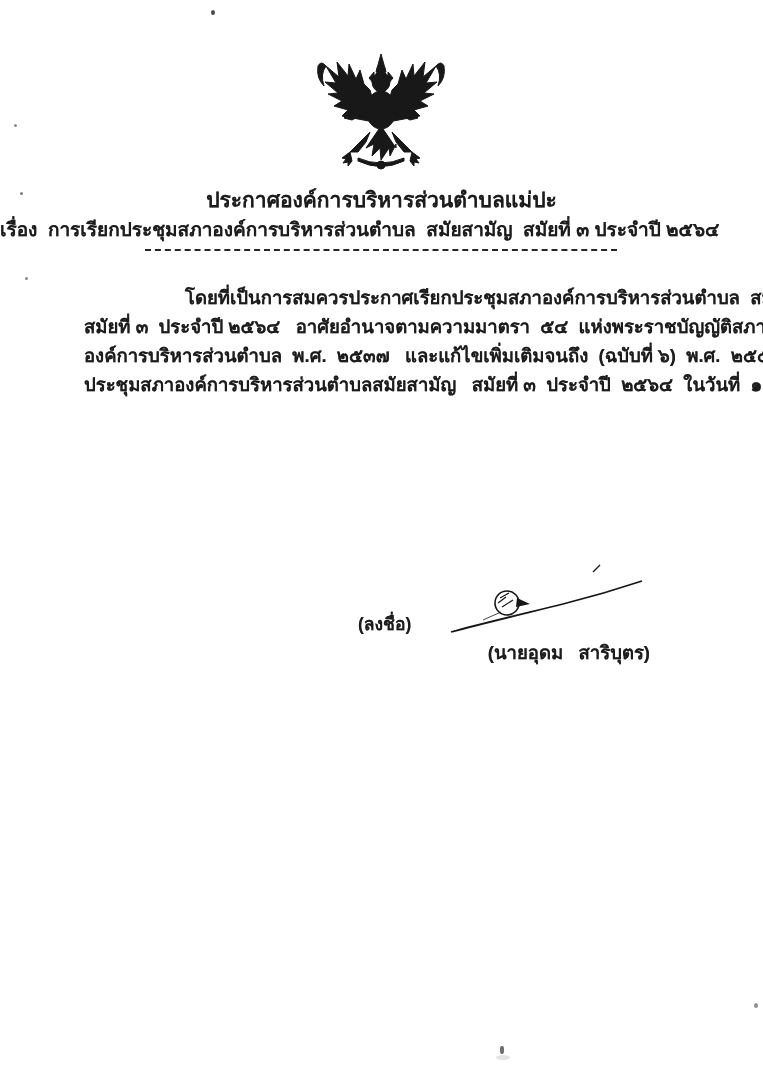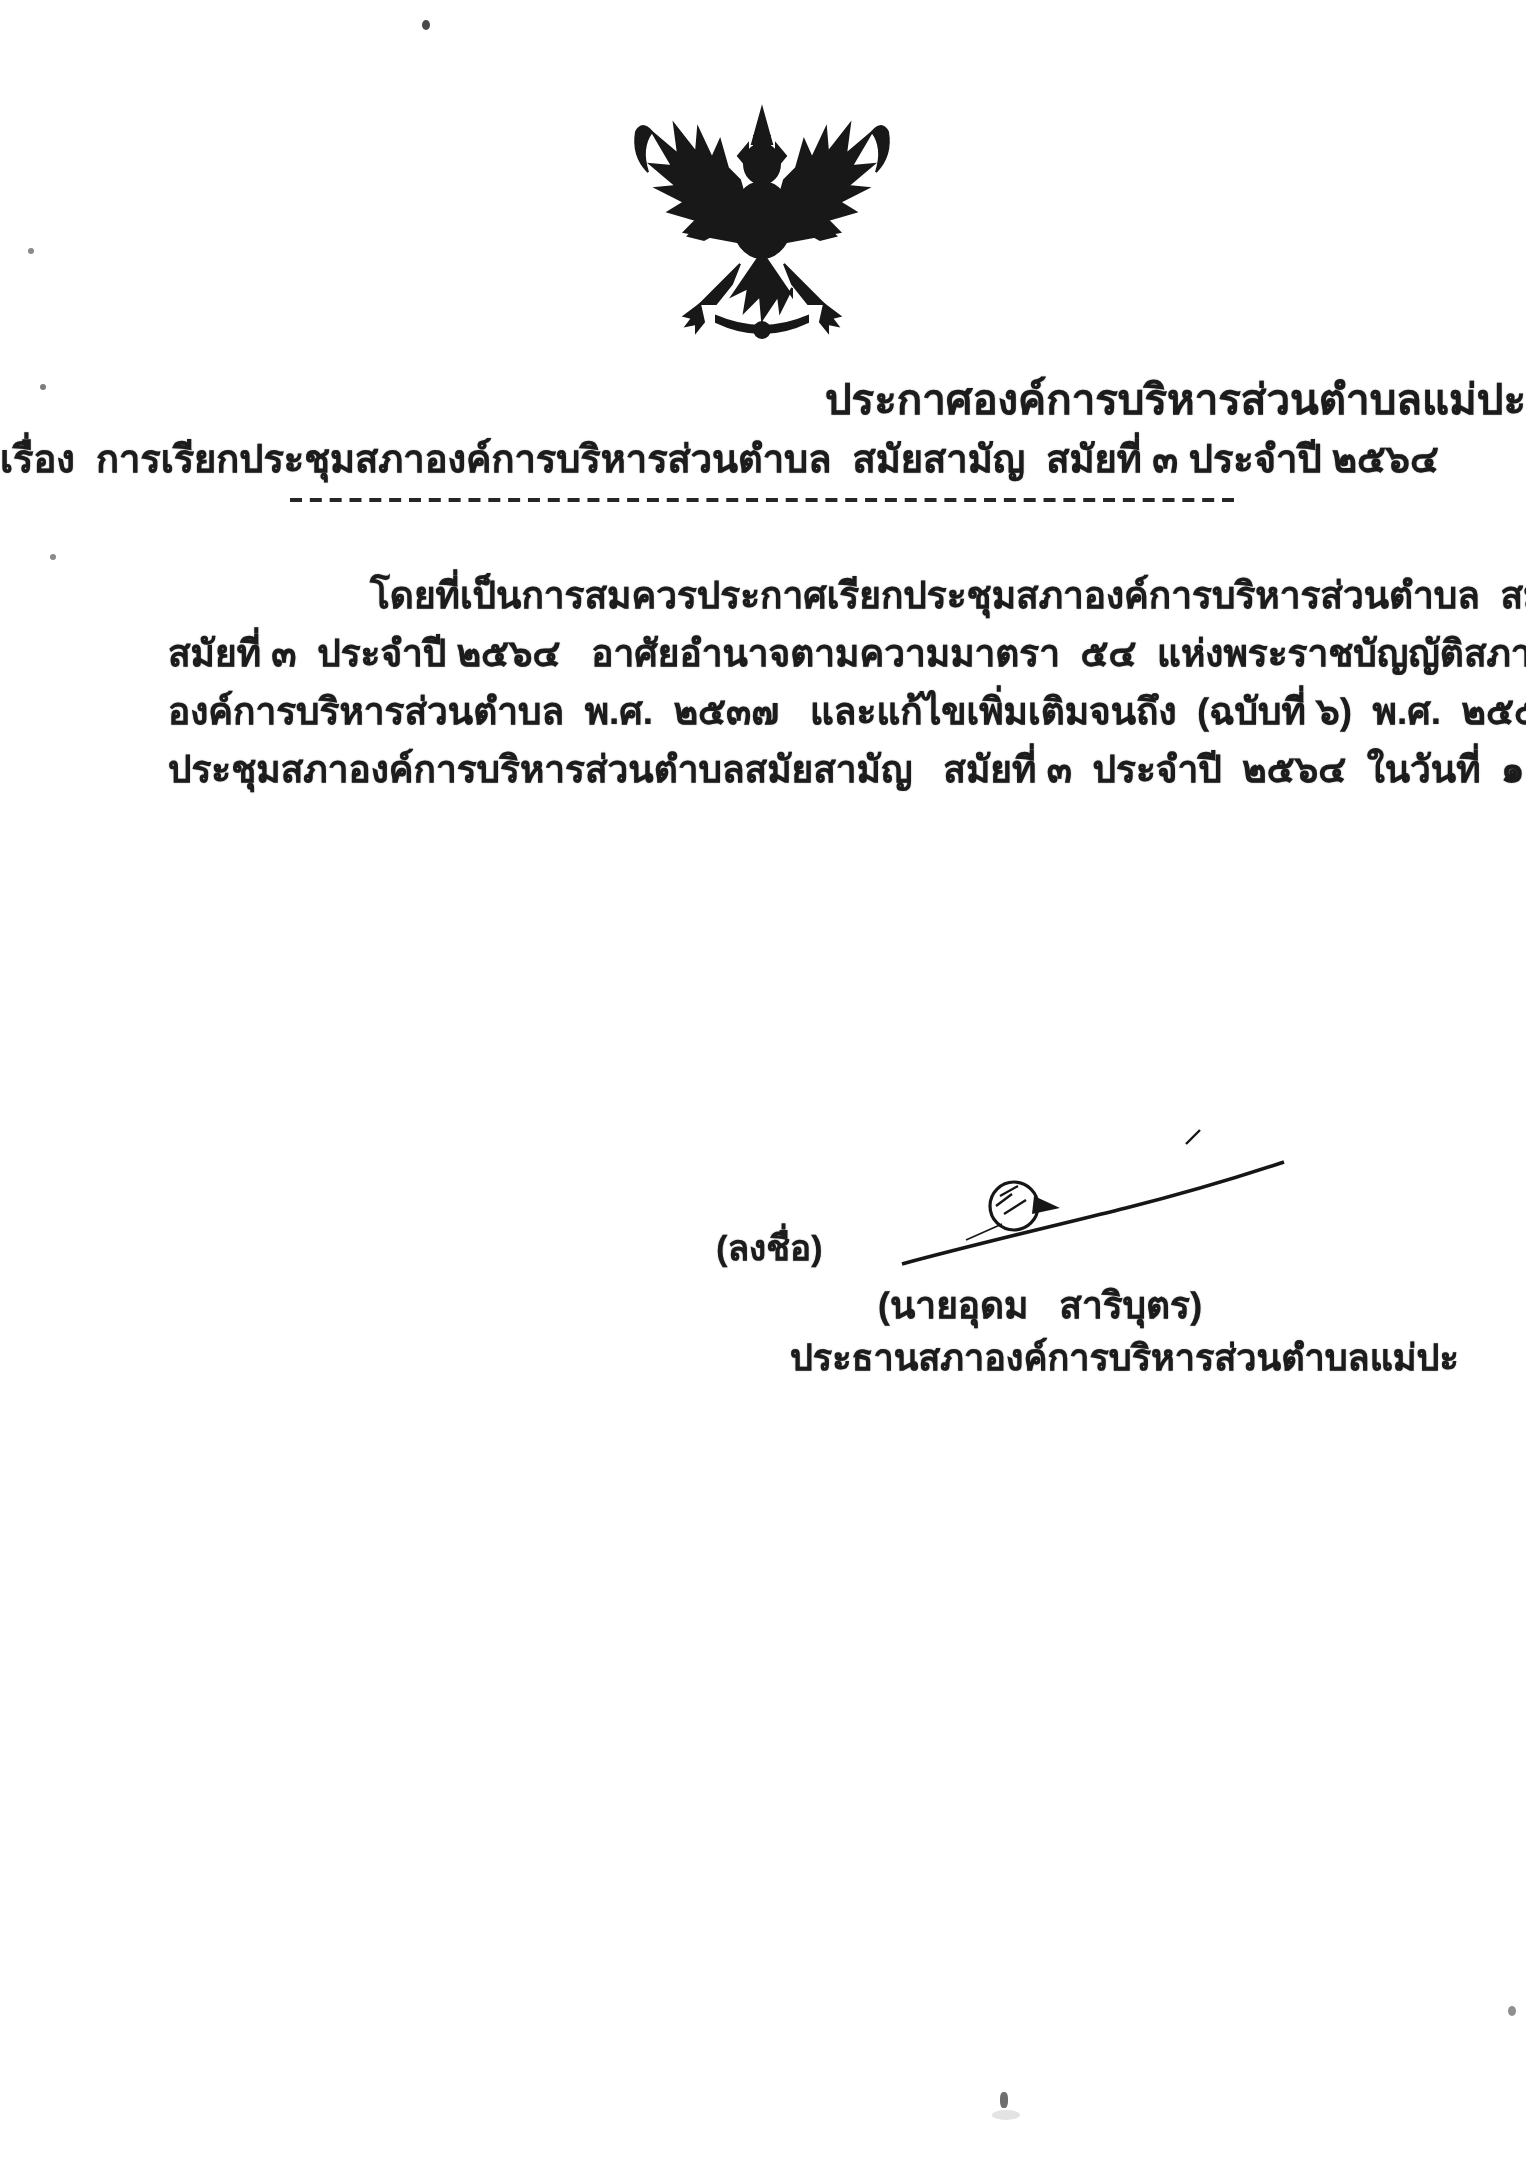--- a/index.html
+++ b/index.html
@@ -66,21 +66,21 @@
 
         <path d="M42,100 l-8,6 4,1 -3,4 5,-1 0,4 4,-5 Z"></path>
         <path d="M104,100 l8,6 -4,1 3,4 -5,-1 0,4 -4,-5 Z"></path>
 
         <path d="M50,106 Q73,116 96,106 L96,109 Q73,120 50,109 Z"></path>
         <circle cx="73" cy="113" r="4"></circle>
       </g>
     </svg>
   </div>
 
-  <div class="txt title" style="left:0;width:763px;top:183px;text-align:right;">ประกาศองค์การบริหารส่วนตำบลแม่ปะ</div>
+  <div class="txt title" style="left:0;width:763px;top:183px;text-align:center;">ประกาศองค์การบริหารส่วนตำบลแม่ปะ</div>
 
   <div class="txt subject" style="left:0;width:638px;top:214px;text-align:center;">เรื่อง  การเรียกประชุมสภาองค์การบริหารส่วนตำบล  สมัยสามัญ  สมัยที่ ๓ ประจำปี ๒๕๖๔</div>
 
   <div class="divider"></div>
 
   <div class="txt body-line" style="left:185px;top:283px;">โดยที่เป็นการสมควรประกาศเรียกประชุมสภาองค์การบริหารส่วนตำบล  สมัยสามัญ</div>
   <div class="txt body-line" style="left:84px;top:312px;">สมัยที่ ๓  ประจำปี ๒๕๖๔   อาศัยอำนาจตามความมาตรา  ๕๔  แห่งพระราชบัญญัติสภาตำบลและ</div>
   <div class="txt body-line" style="left:84px;top:341px;">องค์การบริหารส่วนตำบล  พ.ศ.  ๒๕๓๗   และแก้ไขเพิ่มเติมจนถึง  (ฉบับที่ ๖)  พ.ศ.  ๒๕๕๒   จึงเรียก</div>
   <div class="txt body-line" style="left:84px;top:370px;">ประชุมสภาองค์การบริหารส่วนตำบลสมัยสามัญ   สมัยที่ ๓  ประจำปี  ๒๕๖๔  ในวันที่  ๑ – ๑๕ เดือน</div>
 
@@ -92,23 +92,22 @@
       <circle cx="64" cy="45" r="12" fill="none" stroke="#161616" stroke-width="1.6"></circle>
       <path d="M57,40 l9,-5 M59,49 l11,-7 M55,45 l8,-6" stroke="#161616" stroke-width="1.2" fill="none"></path>
       <path d="M74,40 l13,6 -14,3 z" fill="#161616" stroke="none"></path>
       <path d="M150,14 l7,-7" stroke="#161616" stroke-width="1.2" fill="none"></path>
       <path d="M40,62 l18,-8" stroke="#161616" stroke-width="0.8" fill="none"></path>
     </svg>
   </div>
 
   <div class="txt body-line" style="left:358px;top:610px;font-size:17.5px;text-align:center;">(ลงชื่อ)</div>
 
-  <div class="txt body-line" style="left:390px;width:260px;top:638px;text-align:center;">(นายอุดม   สาริบุตร)</div>
+  <div class="txt body-line" style="left:390px;width:260px;top:638px;text-align:right;">(นายอุดม   สาริบุตร)</div>
 
-  <div class="txt body-line" style="left:395px;width:270px;top:664px;font-size:18px;">ประธานสภาองค์การบริหารส่วนตำบลแม่ปะ</div>
 
   <div class="speck" style="left:211px;top:10px;width:4px;height:5px;background:#4a4a4a;"></div>
   <div class="speck" style="left:14px;top:124px;width:3px;height:3px;background:#8a8a8a;"></div>
   <div class="speck" style="left:20px;top:192px;width:3px;height:3px;background:#7d7d7d;"></div>
   <div class="speck" style="left:25px;top:277px;width:3px;height:3px;background:#8a8a8a;"></div>
   <div class="speck" style="left:500px;top:1046px;width:4px;height:8px;background:#6f6f6f;border-radius:40%;"></div>
   <div class="speck" style="left:496px;top:1055px;width:14px;height:5px;background:#e3e3e3;border-radius:50%;"></div>
   <div class="speck" style="left:754px;top:1003px;width:4px;height:5px;background:#8f8f8f;"></div>
 </div>
 

